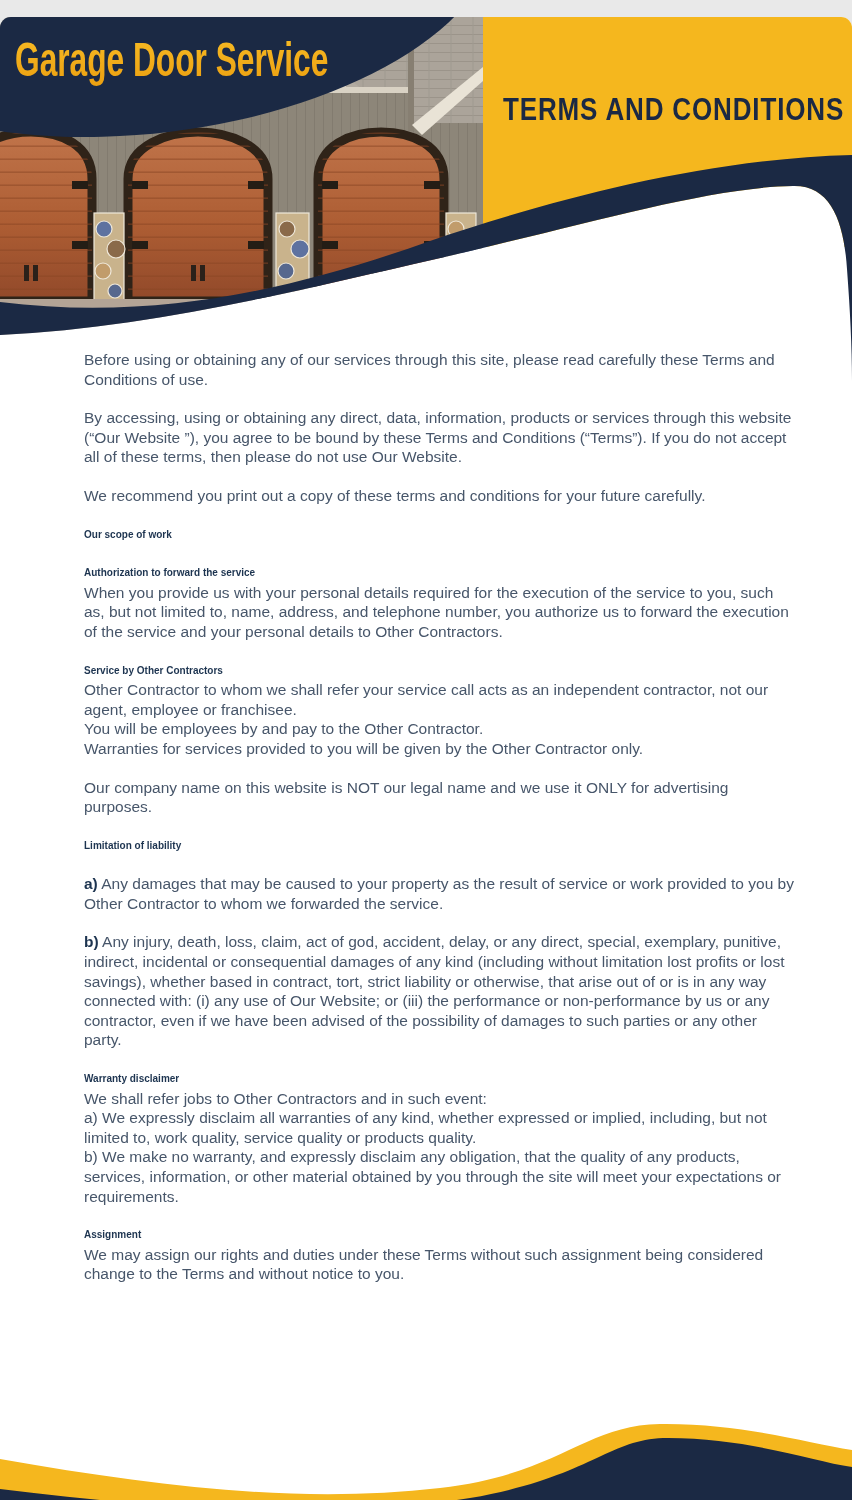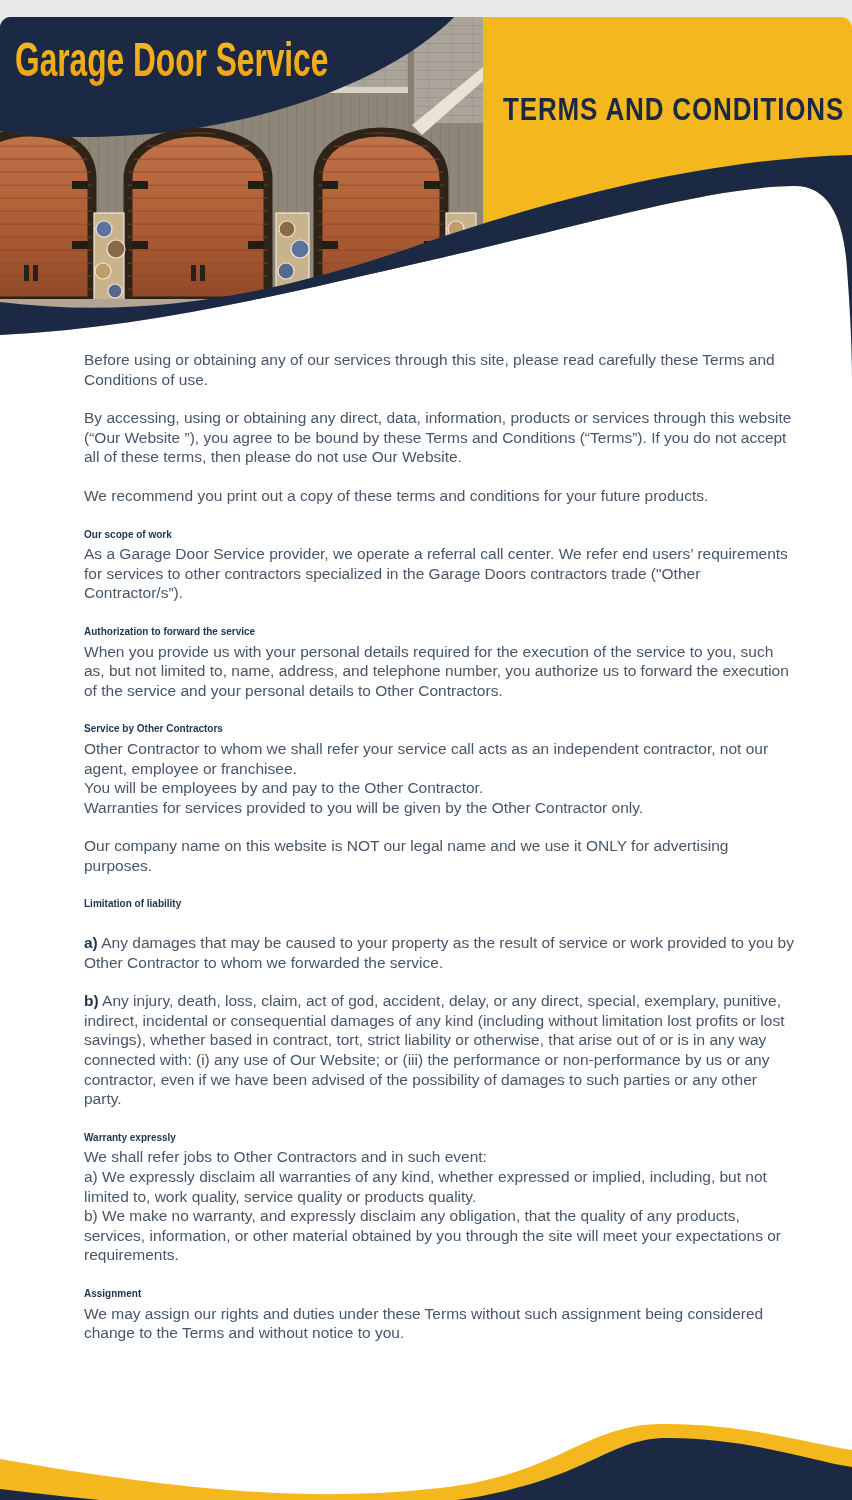--- a/index.html
+++ b/index.html
@@ -172,34 +172,33 @@
     <path fill="var(--navy)" d="M 0,285 C 160,305 300,270 430,224 C 545,185 700,142 852,138 L 852,364 C 852,330 850,292 847,252 C 844,205 831,168 793,169 C 708,170 572,211 436,242 C 300,273 150,311 0,318 Z"></path>
 
     <g transform="translate(503,103) scale(0.84,1)">
       <text class="banner-text" x="0" y="0" font-size="31">TERMS AND CONDITIONS</text>
     </g>
   </svg>
 
   <div class="content">
       <p>Before using or obtaining any of our services through this site, please read carefully these Terms and Conditions of use.</p>
       <p>By accessing, using or obtaining any direct, data, information, products or services through this website (“Our Website ”), you agree to be bound by these Terms and Conditions (“Terms”). If you do not accept all of these terms, then please do not use Our Website.</p>
-      <p>We recommend you print out a copy of these terms and conditions for your future products.</p>
+      <p>We recommend you print out a copy of these terms and conditions for your future carefully.</p>
       <h3>Our scope of work</h3>
-      <p class="tight">As a Garage Door Service provider, we operate a referral call center. We refer end users’ requirements for services to other contractors specialized in the Garage Doors contractors trade ("Other Contractor/s”).</p>
       <h3>Authorization to forward the service</h3>
       <p class="tight">When you provide us with your personal details required for the execution of the service to you, such as, but not limited to, name, address, and telephone number, you authorize us to forward the execution of the service and your personal details to Other Contractors.</p>
       <h3>Service by Other Contractors</h3>
       <p class="tight">Other Contractor to whom we shall refer your service call acts as an independent contractor, not our agent, employee or franchisee.
 You will be employees by and pay to the Other Contractor.
 Warranties for services provided to you will be given by the Other Contractor only.</p>
       <p>Our company name on this website is NOT our legal name and we use it ONLY for advertising purposes.</p>
       <h3>Limitation of liability</h3>
       <p><b>a)</b> Any damages that may be caused to your property as the result of service or work provided to you by Other Contractor to whom we forwarded the service.</p>
       <p><b>b)</b> Any injury, death, loss, claim, act of god, accident, delay, or any direct, special, exemplary, punitive, indirect, incidental or consequential damages of any kind (including without limitation lost profits or lost savings), whether based in contract, tort, strict liability or otherwise, that arise out of or is in any way connected with: (i) any use of Our Website; or (iii) the performance or non-performance by us or any contractor, even if we have been advised of the possibility of damages to such parties or any other party.</p>
-      <h3>Warranty expressly</h3>
+      <h3>Warranty disclaimer</h3>
       <p class="tight">We shall refer jobs to Other Contractors and in such event:
 a) We expressly disclaim all warranties of any kind, whether expressed or implied, including, but not limited to, work quality, service quality or products quality.
 b) We make no warranty, and expressly disclaim any obligation, that the quality of any products, services, information, or other material obtained by you through the site will meet your expectations or requirements.</p>
       <h3>Assignment</h3>
       <p class="tight">We may assign our rights and duties under these Terms without such assignment being considered change to the Terms and without notice to you.</p>
     </div>
 
   <svg class="footer-art" width="852" height="130" viewBox="0 0 852 130">
     <path fill="var(--yellow)" d="M 0,72 C 160,100 300,117 440,101 C 560,87 585,38 660,37 C 742,36 806,56 852,63 L 852,130 L 0,130 Z"></path>
     <path fill="var(--navy)" d="M 0,102 C 180,124 340,133 470,111 C 592,90 608,51 668,51 C 748,51 812,74 852,80 L 852,130 L 0,130 Z"></path>

